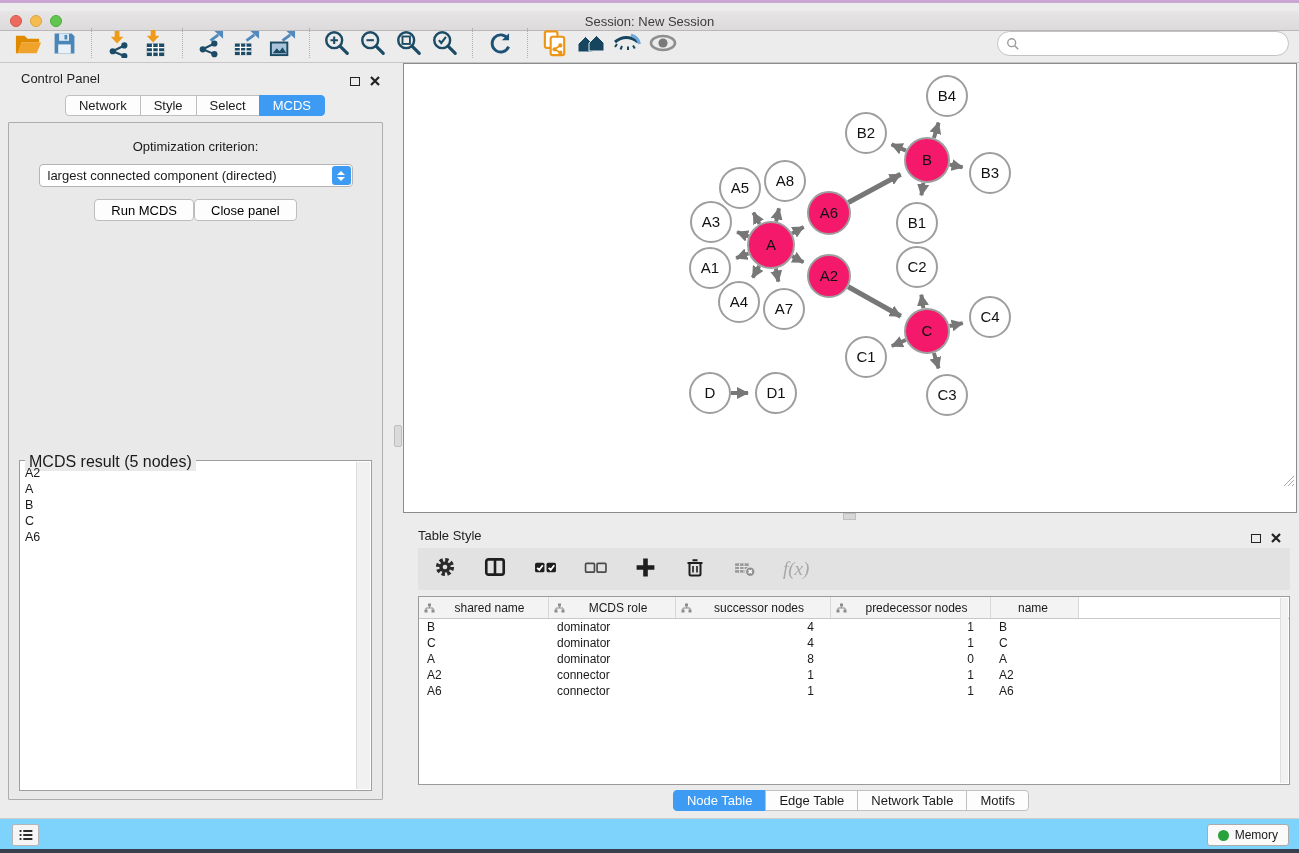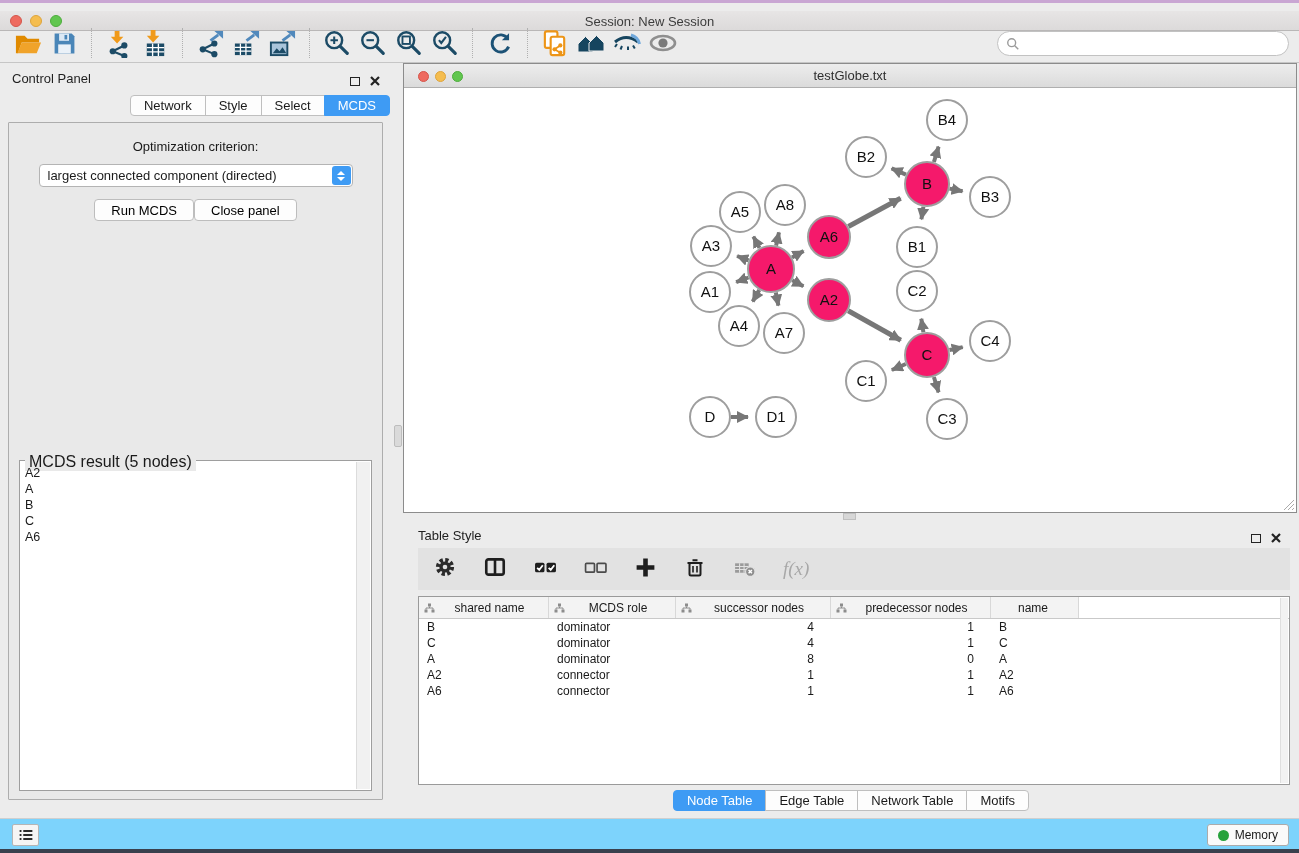--- a/index.html
+++ b/index.html
@@ -22,24 +22,24 @@
   .toolbar { position:absolute; left:0; top:24px; width:1299px; height:39px;
     border-bottom:1px solid #C6C6C6; display:flex; align-items:center; padding-left:10px; }
   .tb-btn { width:36px; height:34px; display:flex; align-items:center; justify-content:center; }
   .tb-sep { width:1px; height:30px; border-left:1px dotted #B0B0B0; margin:0 9px; }
   .search-box { position:absolute; right:10px; top:7px; width:292px; height:25px; background:#fff;
     border:1px solid #C2C2C2; border-radius:13px; display:flex; align-items:center; padding-left:8px; }
   .search-box input { border:none; outline:none; flex:1; font-size:13px; background:transparent; margin-left:5px; }
 
   
   .control-panel { position:absolute; left:0; top:63px; width:390px; height:749px; }
-  .panel-title { position:absolute; left:12px; top:8px; font-size:13px; color:#1f1f1f; }
+  .panel-title { position:absolute; left:21px; top:8px; font-size:13px; color:#1f1f1f; }
   .panel-btns { position:absolute; right:10px; top:9px; display:flex; gap:10px; }
   .float-box { width:10px; height:9px; border:1.6px solid #222; display:inline-block; }
-  .cp-tabs { position:absolute; left:0; top:32px; width:100%; display:flex; justify-content:flex-end; }
+  .cp-tabs { position:absolute; left:0; top:32px; width:100%; display:flex; justify-content:center; }
   .cp-tab, .tp-tab { height:21px; padding:2px 13px; font-size:13px; line-height:16px; background:#FDFDFD;
     border:1px solid #BFBFBF; margin-left:-1px; color:#1a1a1a; }
   .cp-tab:first-child, .tp-tab:first-child { border-radius:4px 0 0 4px; margin-left:0; }
   .cp-tab:last-child, .tp-tab:last-child { border-radius:0 4px 4px 0; }
   .cp-tab.active, .tp-tab.active { background:#3E9BF4; border-color:#3E9BF4; color:#fff; }
   .cp-content { position:absolute; left:8px; right:7px; top:59px; bottom:12px;
     border:1px solid #ADADAD; border-radius:1px; background:#E9E9E9; }
   .opt-label { text-align:center; margin-top:16px; font-size:13px; }
   .criterion-select { position:relative; margin:10px auto 0; width:314px; height:23px; background:#fff;
     border:1px solid #B4B4B4; border-radius:4px; font-size:13px; line-height:21px; padding-left:8px;
@@ -291,28 +291,20 @@
             <div class="result-item">A6</div>
           </div>
         <div class="result-scrollbar"></div>
       </div>
     </div>
   </div>
 
   <div class="v-divider-handle"></div>
 
   <div class="network-window">
-    <div class="nw-titlebar">
-      <div class="lights">
-        <span class="light red"></span>
-        <span class="light yellow"></span>
-        <span class="light green"></span>
-      </div>
-      <div class="nw-title">testGlobe.txt</div>
-    </div>
     <div class="nw-content">
       <svg id="graph-svg" width="892" height="424" viewBox="404 88 892 424">
         <defs>
           <marker id="arrowhead" markerUnits="userSpaceOnUse" markerWidth="14" markerHeight="12" refX="11" refY="6" orient="auto">
             <path d="M0,0 L12,6 L0,12 Z" fill="#777777"></path>
           </marker>
         </defs>
       <line x1="748.5" y1="277.5" x2="736.2" y2="282.1" stroke="#777777" stroke-width="4" marker-end="url(#arrowhead)"></line>
           <line x1="748.6" y1="260.4" x2="737.1" y2="256.0" stroke="#777777" stroke-width="4" marker-end="url(#arrowhead)"></line>
           <line x1="759.5" y1="247.9" x2="753.4" y2="236.6" stroke="#777777" stroke-width="4" marker-end="url(#arrowhead)"></line>

